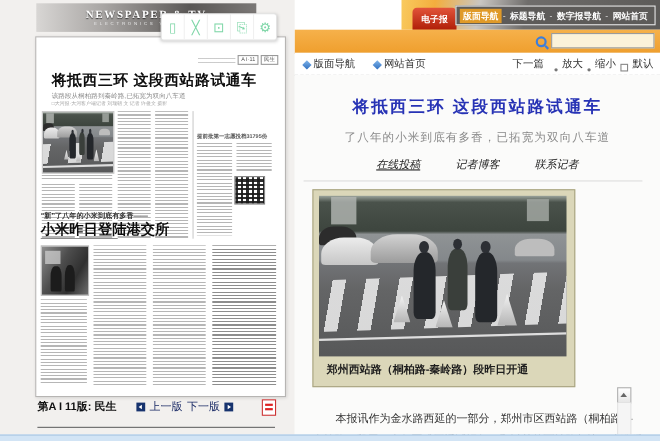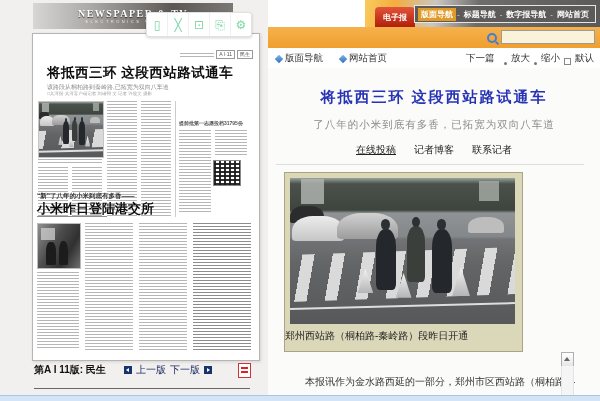--- a/index.html
+++ b/index.html
@@ -126,27 +126,27 @@
   .dia{width:6px;height:6px;background:linear-gradient(135deg,#7fb4ea,#2f6fc0);transform:rotate(45deg);display:inline-block;}
   .next{position:absolute;left:198px;top:4px;color:#333;}
   .zoomgrp{position:absolute;right:6px;top:4px;display:flex;align-items:flex-end;gap:4px;}
   .mini-dot{width:3px;height:3px;background:#777;border-radius:50%;display:inline-block;}
   .mini-sq{width:5px;height:5px;border:1px solid #888;background:#fff;display:inline-block;}
   .article-zone{position:absolute;left:0;top:68px;width:332px;height:327px;background:#fbfbfa;overflow:hidden;}
   .a-title{position:absolute;left:0;top:20px;width:100%;text-align:center;color:#2733b5;
            font-size:15px;font-weight:bold;letter-spacing:2px;white-space:nowrap;}
   .a-sub{position:absolute;left:0;top:50px;width:100%;text-align:center;color:#8a8a8a;
          font-size:10.5px;letter-spacing:1px;white-space:nowrap;}
-  .a-links{position:absolute;left:0;top:75px;width:100%;display:flex;justify-content:center;gap:18px;
-           font-size:10px;color:#222;}
+  .a-links{position:absolute;left:0;top:75px;width:100%;display:flex;justify-content:center;gap:32px;
+           font-size:10px;color:#222;font-style:italic;}
   .a-links a.u{text-decoration:underline;}
   .a-div{position:absolute;left:8px;right:16px;top:96px;height:1px;background:#ddd;}
   .frame{position:absolute;left:16px;top:104px;width:237px;height:178px;background:#dbd7b9;border:1px solid #a9a582;}
   .photo-main{position:absolute;left:5px;top:5px;width:225px;height:146px;}
-  .a-cap{position:absolute;left:0;top:156px;font-size:10px;color:#1d1d1d;white-space:nowrap;}
+  .a-cap{position:absolute;left:12px;top:156px;font-size:10px;color:#1d1d1d;white-space:nowrap;font-weight:bold;}
   .a-byline{position:absolute;left:32px;top:288px;font-size:10px;color:#333;white-space:nowrap;}
   .a-body{position:absolute;left:16px;top:304px;width:300px;font-size:10px;color:#333;
           line-height:19px;text-indent:21px;}
   .scrollup{position:absolute;left:293px;top:284px;width:11px;height:13px;border:1px solid #b0b0b0;
             background:linear-gradient(180deg,#fff,#e6e6e6);}
   .scrollup::after{content:"";position:absolute;left:2px;top:4px;border-left:3px solid transparent;
             border-right:3px solid transparent;border-bottom:4px solid #666;}
   .scrolltrack{position:absolute;left:293px;top:298px;width:11px;height:96px;background:#f5f5f5;
             border-left:1px solid #e4e4e4;border-right:1px solid #e4e4e4;}
   .bottom-strip{position:absolute;left:0;top:395px;width:600px;height:6px;background:#d2e4f5;border-top:1px solid #a8c6e2;}

